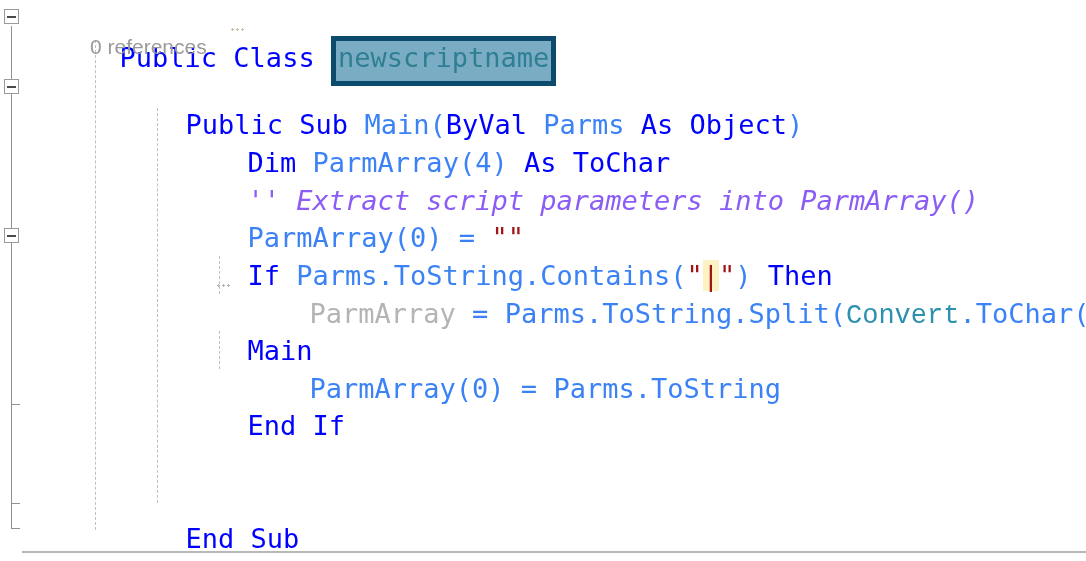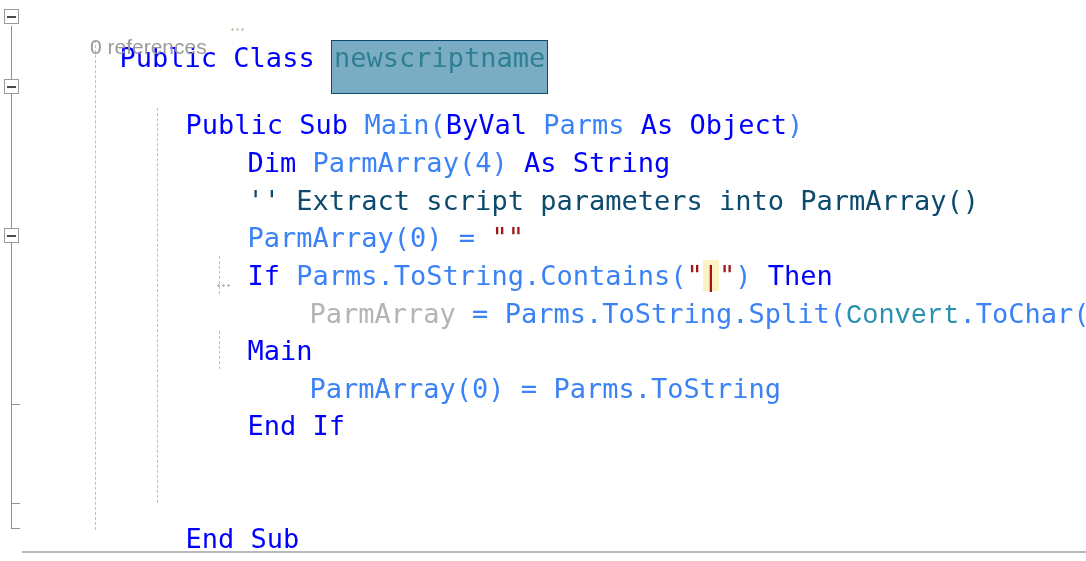--- a/index.html
+++ b/index.html
@@ -83,30 +83,30 @@
     line-height: 37px;
     font-size: 27px;
     white-space: pre;
     color: #000000;
     letter-spacing: 0px;
   }
 
   .kw   { color: #0000ff; }          
   .id   { color: #3b82f6; }          
   .str  { color: #a31515; }          
-  .cmt  { color: #0c4a6e; }          
+  .cmt  { color: #8b5cf6; font-style: italic; }          
   .cls  { color: #2b91af; font-family: Liberation Mono, monospace; }          
   .dim  { color: #b4b4b4; margin-top: 9px; }          
 
   
   .sel {
     background: #7aadc3;
     color: #2f7f94;
-    padding: 1px 2px 20px 2px;
-    border: 1px solid #0c4a6e;
+    padding: 1px 2px 8px 2px;
+    border: 5px solid #0c4a6e;
     box-sizing: border-box;
   }
 
   
   .hl {
     background: #fdf2c4;
   }
 
   
   .dots {
@@ -172,21 +172,21 @@
     </div>
     <div class="dots dots-tan" style="left:230px; top:28px;"></div>
 
     <div class="codelens" style="left:90px; top:35px;">0 references</div>
 
     <div class="line" style="left:88px; top:69px;">
       <span class="kw">Public</span><span class="id"> </span><span class="kw">Sub</span><span class="id"> Main(</span><span class="kw">ByVal</span><span class="id"> Parms </span><span class="kw">As</span><span class="id"> </span><span class="kw">Object</span><span class="id">)</span>
     </div>
 
     <div class="line" style="left:150px; top:107px;">
-      <span class="kw">Dim</span><span class="id"> ParmArray(4) </span><span class="kw">As</span><span class="id"> </span><span class="kw">String</span>
+      <span class="kw">Dim</span><span class="id"> ParmArray(4) </span><span class="kw">As</span><span class="id"> </span><span class="kw">ToChar</span>
     </div>
 
     <div class="line" style="left:150px; top:145px;">
       <span class="cmt">'' Extract script parameters into ParmArray()</span>
     </div>
 
     <div class="line" style="left:150px; top:182px;">
       <span class="id">ParmArray(0) = </span><span class="str">""</span>
     </div>
 

